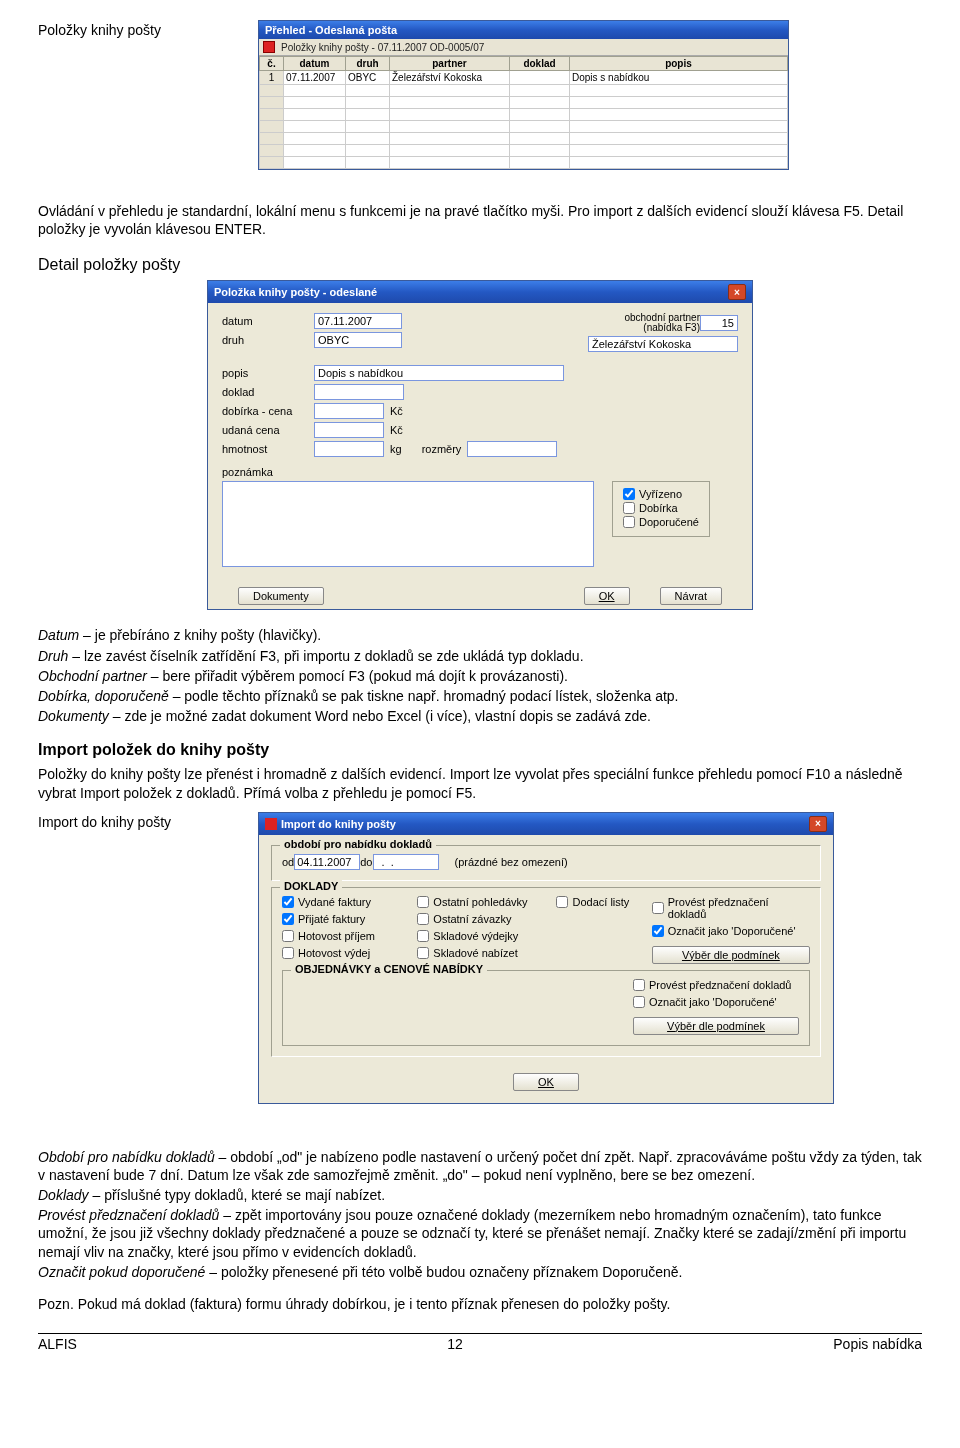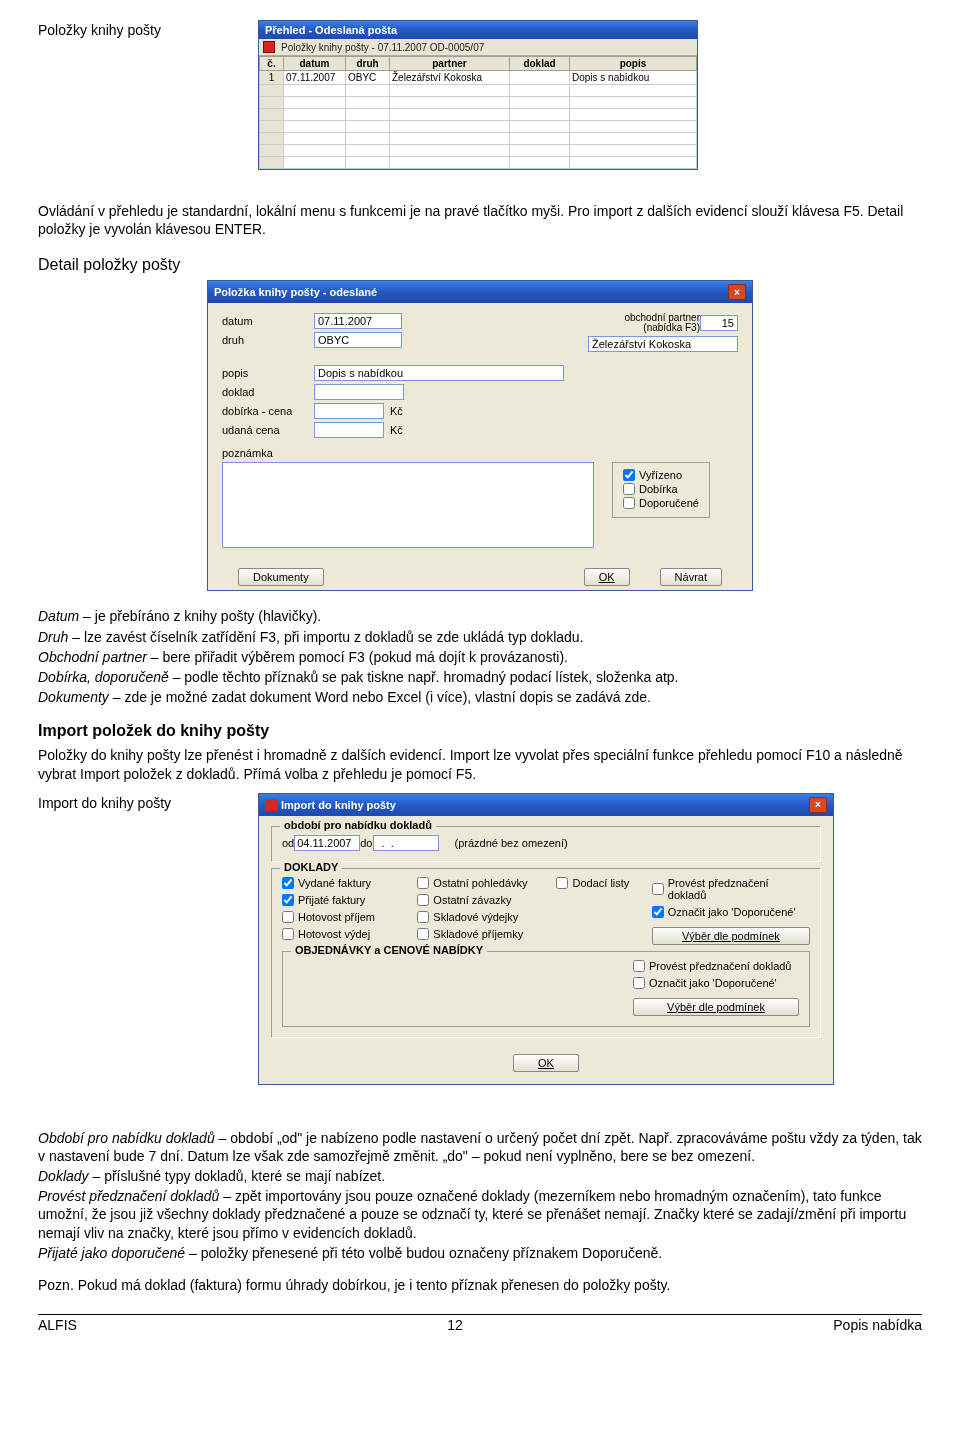--- a/index.html
+++ b/index.html
@@ -11,21 +11,21 @@
   .field-desc em { font-style: italic; }
   .bold { font-weight: bold; }
 
   
   .win { border: 1px solid #3a5a9a; background: #ece9d8; font-family: Tahoma, Arial, sans-serif; font-size: 11px; position: relative; margin-bottom: 14px; }
   .titlebar { background: linear-gradient(to bottom, #3c7ee8 0%, #2458c3 50%, #1e4aac 100%); color: #fff; padding: 3px 6px; font-weight: bold; display: flex; align-items: center; justify-content: space-between; font-size: 11px; }
   .titlebar .icons { display: flex; gap: 2px; }
   .winbtn { width: 18px; height: 16px; background: #d44828; border: 1px solid #8a2d17; color: #fff; font-size: 10px; display: flex; align-items: center; justify-content: center; border-radius: 2px; }
 
   
-  .win1 { width: 440px; }
+  .win1 { width: 531px; }
   .toolbar1 { background: #e8e4d4; padding: 2px 4px; display: flex; align-items: center; gap: 6px; border-bottom: 1px solid #aaa; }
   .toolbar1 .red { width: 12px; height: 12px; background: #d22; border: 1px solid #800; }
   .toolbar1 .lbl { color: #222; font-size: 10px; }
   .grid { width: 100%; border-collapse: collapse; background: #fff; font-size: 10px; }
   .grid th { background: #e8e4d4; border: 1px solid #a0a090; padding: 1px 2px; font-weight: bold; text-align: center; font-size: 10px; }
   .grid td { border: 1px solid #ccc; padding: 1px 2px; height: 12px; font-size: 10px; }
   .grid .num { text-align: center; width: 24px; background: #e8e4d4; }
   .row-block { display: flex; align-items: flex-start; }
   .row-block .title-col { width: 220px; padding-top: 2px; }
 
@@ -207,20 +207,27 @@
         </div>
     <div class="field-row">
           <span class="lbl">dobírka - cena</span>
           <input type="text" style="width: 70px;"> 
           <span style="margin-left:6px">Kč</span>
         </div>
     <div class="field-row">
           <span class="lbl">udaná cena</span>
           <input type="text" style="width: 70px;"> 
           <span style="margin-left:6px">Kč</span>
+        </div>
+    <div class="field-row">
+          <span class="lbl">hmotnost</span>
+          <input type="text" style="width: 70px;"> 
+          <span style="margin-left:6px">kg</span>
+      <span style="margin-left:20px">rozměry</span> 
+          <input type="text" style="width: 90px; margin-left: 6px;">
         </div>
     <div style="height:6px"></div>
     <div class="field-row" style="align-items:flex-start">
       <span class="lbl" style="padding-top:0">poznámka</span>
     </div>
     <div style="display:flex;gap:18px;align-items:flex-start">
       <div class="memo"></div>
       <div style="border:1px solid #a0a090;padding:6px 10px;background:#ece9d8">
         <div class="chk">
               <input type="checkbox" checked="" style="">
@@ -310,21 +317,21 @@
             <div class="chk">
                 <input type="checkbox" style="">
                 <span>Ostatní závazky</span>
               </div>
             <div class="chk">
                 <input type="checkbox" style="">
                 <span>Skladové výdejky</span>
               </div>
             <div class="chk">
                 <input type="checkbox" style="">
-                <span>Skladové příjemky</span>
+                <span>Skladové nabízet</span>
               </div>
           </div>
           <div class="chk-col c3">
             <div class="chk">
                 <input type="checkbox" style="">
                 <span>Dodací listy</span>
               </div>
           </div>
           <div class="chk-col c4">
             <div class="chk">
@@ -359,21 +366,21 @@
       <div class="btn-center"><button class="btn" style="text-decoration:underline;padding:2px 24px">OK</button></div>
     </div>
   </div>
 </div>
 
 <div style="height:28px"></div>
 
 <p class="field-desc"><em>Období pro nabídku dokladů</em><span class="wrap"> – období „od" je nabízeno podle nastavení o určený počet dní zpět. Např. zpracováváme poštu vždy za týden, tak v nastavení bude 7 dní. Datum lze však zde samozřejmě změnit. „do" – pokud není vyplněno, bere se bez omezení.</span></p>
 <p class="field-desc"><em>Doklady</em><span> – příslušné typy dokladů, které se mají nabízet.</span></p>
 <p class="field-desc"><em>Provést předznačení dokladů</em><span> – zpět importovány jsou pouze označené doklady (mezerníkem nebo hromadným označením), tato funkce umožní, že jsou již všechny doklady předznačené a pouze se odznačí ty, které se přenášet nemají. Značky které se zadají/změní při importu nemají vliv na značky, které jsou přímo v evidencích dokladů.</span></p>
-<p class="field-desc"><em>Přijaté jako doporučené</em><span> – položky přenesené při této volbě budou označeny příznakem Doporučeně.</span></p>
+<p class="field-desc"><em>Označit pokud doporučené</em><span> – položky přenesené při této volbě budou označeny příznakem Doporučeně.</span></p>
 <div style="height:10px"></div>
 <p class="field-desc">Pozn. Pokud má doklad (faktura) formu úhrady dobírkou, je i tento příznak přenesen do položky pošty.</p>
 
 <div class="footer-wrap">
   <div class="hr"></div>
   <div class="footer">
     <span>ALFIS</span>
     <span>12</span>
     <span>Popis nabídka</span>
   </div>

